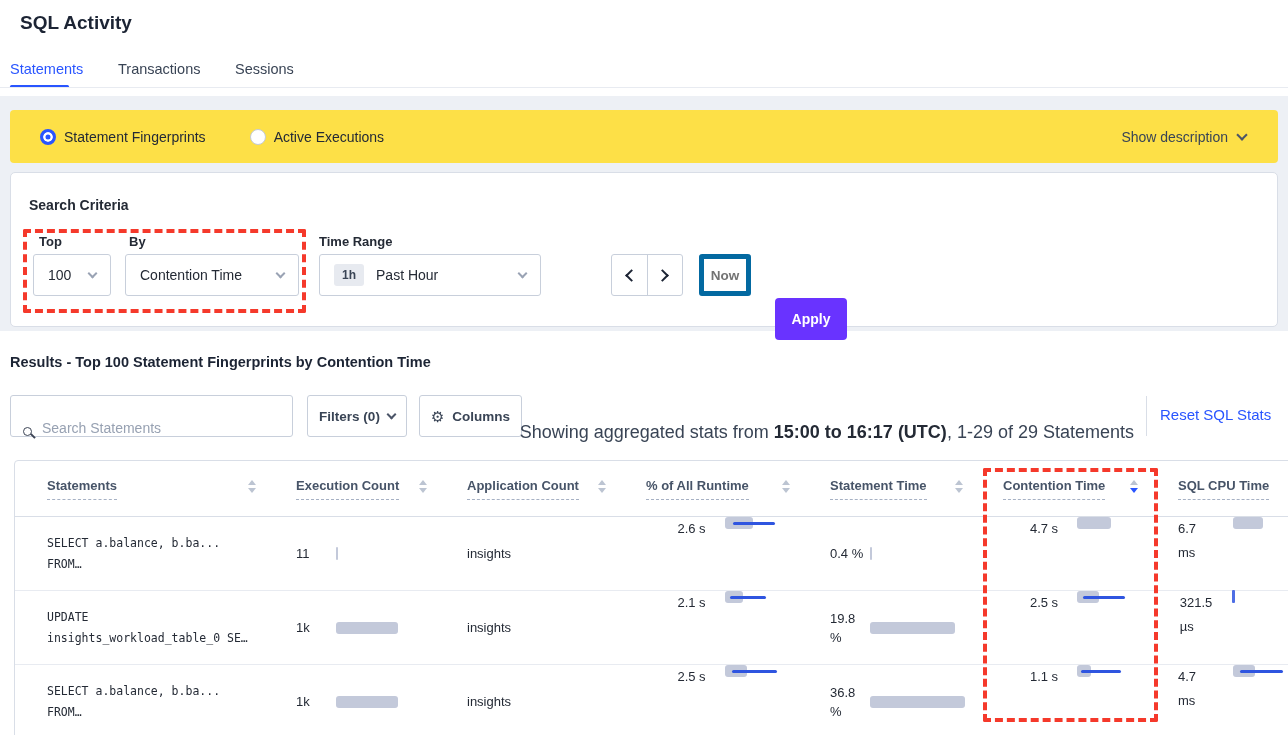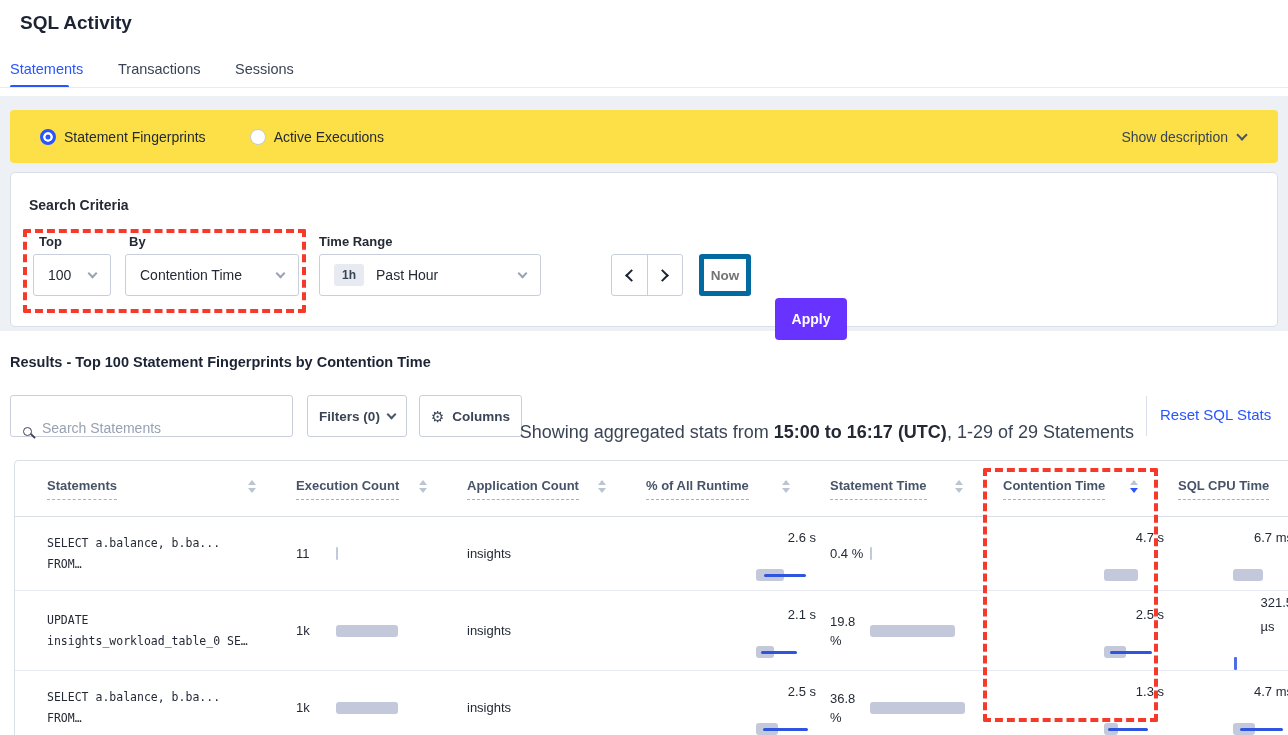--- a/index.html
+++ b/index.html
@@ -86,21 +86,21 @@
   .sort{display:flex;flex-direction:column;gap:2.5px;cursor:pointer;margin-bottom:4px;}
   .tri{width:0;height:0;border-left:4px solid transparent;border-right:4px solid transparent;}
   .tri.up{border-bottom:5px solid #bcc4d2;}
   .tri.down{border-top:5px solid #bcc4d2;}
   .tri.down.on{border-top-color:var(--accent);}
   .trow{min-height:74px;border-bottom:1px solid var(--border-light);}
   .td{padding-left:14px;display:flex;}
   .td-statement{padding-left:32px;flex-direction:column;justify-content:center;font-family:"DejaVu Sans Mono","Liberation Mono",monospace;font-size:11.5px;color:var(--txt);line-height:21px;cursor:pointer;}
   .td-inline{flex-direction:row;align-items:center;}
   .td-inline .metric-label{min-width:40px;}
-  .td-stacked{flex-direction:column;justify-content:center;gap:19px;align-items:flex-end;}
+  .td-stacked{justify-content:center;gap:19px;}
   .metric-label{font-size:13px;color:var(--txt);}
   .metric-label div{line-height:19px;}
   .td-stacked .metric-label div{line-height:24px;}
   .bar-wrap{position:relative;height:12px;min-width:60px;}
   .bar-gray{position:absolute;left:0;top:0;height:12px;background:var(--bar-gray);border-radius:3px;display:block;}
   .bar-gray.tick{width:2px !important;border-radius:1px;height:13px;top:-1px;}
   .bar-blue{position:absolute;top:4.5px;height:3px;background:var(--bar-blue);display:block;border-radius:2px;}
   .bar-bluetick{position:absolute;left:1px;top:-1px;width:2.5px;height:13px;background:var(--bar-blue);display:block;border-radius:1px;opacity:.85;}
 </style>
 </head>
@@ -381,21 +381,21 @@
             <div class="metric-label">
               <div>36.8</div>
               <div>%</div>
             </div>
             <div class="bar-wrap">
               <i class="bar-gray" style="width: 95px;"></i>
             </div>
           </div>
           <div class="td td-stacked">
             <div class="metric-label">
-              <div>1.3 s</div>
+              <div>1.1 s</div>
             </div>
             <div class="bar-wrap">
               <i class="bar-gray" style="width: 14px;"></i>
               <i class="bar-blue" style="left: 4px; width: 40px;"></i>
             </div>
           </div>
           <div class="td td-stacked">
             <div class="metric-label">
               <div>4.7 ms</div>
             </div>

